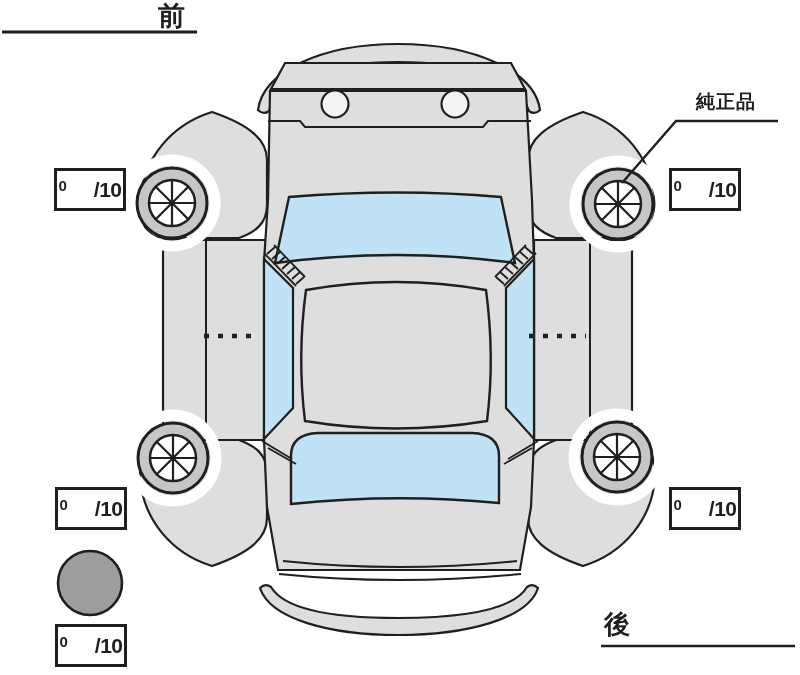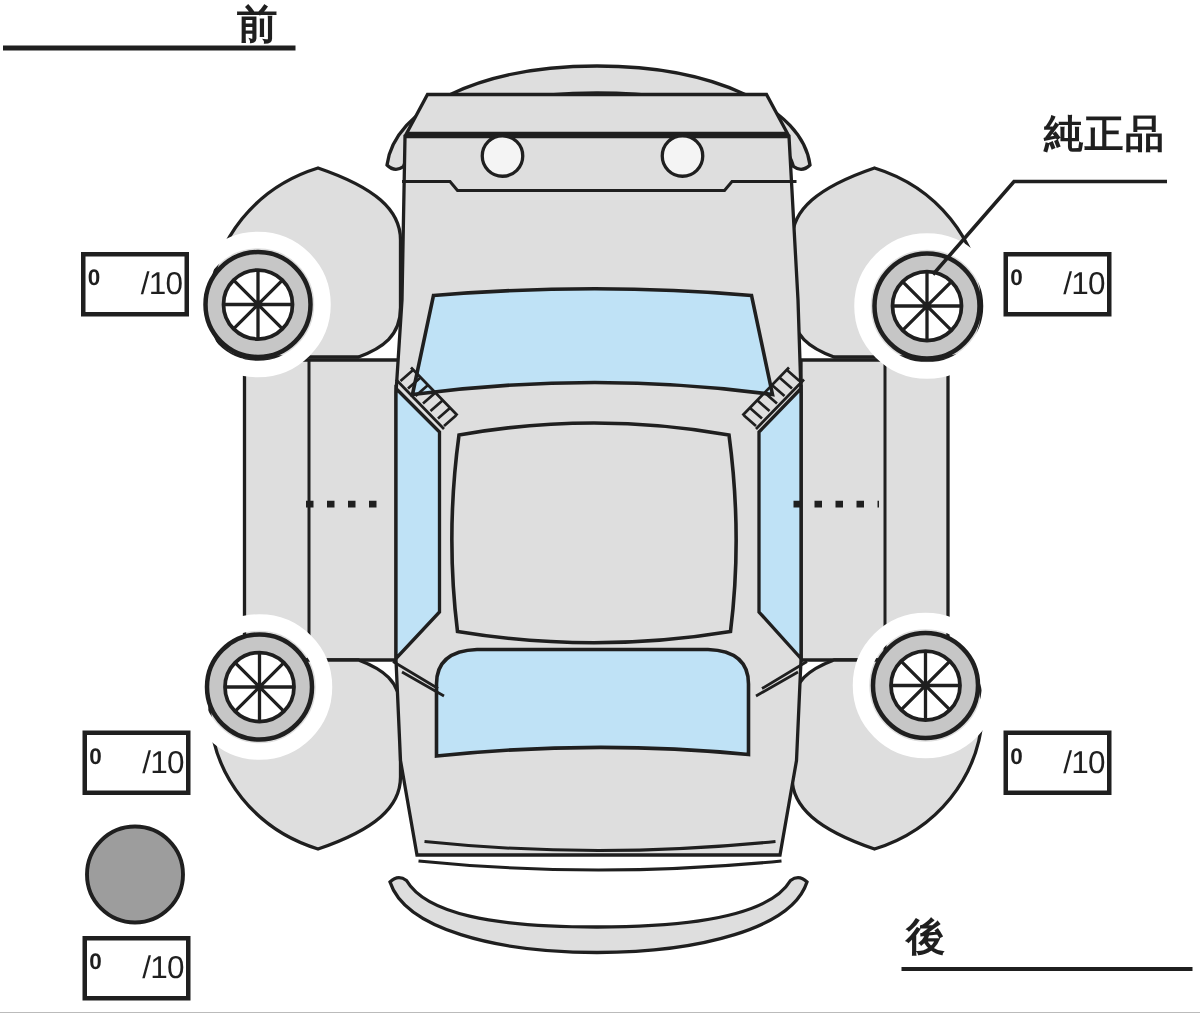--- a/index.html
+++ b/index.html
@@ -9,29 +9,29 @@
   html,body{margin:0;padding:0;background:#888;}
   .stage{
     position:relative; width:800px; height:675px;
     background:var(--paper); overflow:hidden;
     font-family:"Liberation Sans","DejaVu Sans",sans-serif;
     color:var(--outline);
   }
   .stage svg{position:absolute;left:0;top:0;}
   .lbl{position:absolute;font-weight:700;white-space:nowrap;line-height:1;}
   .lbl-front{left:158px;top:3px;font-size:27px;}
-  .lbl-genuine{left:696px;top:76px;font-size:26px;letter-spacing:1px;}
+  .lbl-genuine{left:696px;top:92px;font-size:19px;letter-spacing:1px;}
   .lbl-rear{left:604px;top:611px;font-size:26px;}
   .tb{
     position:absolute;width:72px;height:43px;background:#fff;
     border:3px solid var(--outline);box-sizing:border-box;
     display:flex;align-items:center;justify-content:center;gap:7px;
   }
   .tb .v{font-size:15px;font-weight:700;transform:translateY(-4px);}
-  .tb .s{font-size:21px;font-weight:400;letter-spacing:-0.5px;margin-left:20px;}
+  .tb .s{font-size:21px;font-weight:700;letter-spacing:-0.5px;margin-left:20px;}
   .tb-fl{left:54px;top:168px;}
   .tb-fr{left:669px;top:168px;}
   .tb-rl{left:55px;top:487px;}
   .tb-rr{left:669px;top:487px;}
   .tb-sp{left:55px;top:624px;}
 </style>
 </head>
 <body>
 
 <div class="stage">

